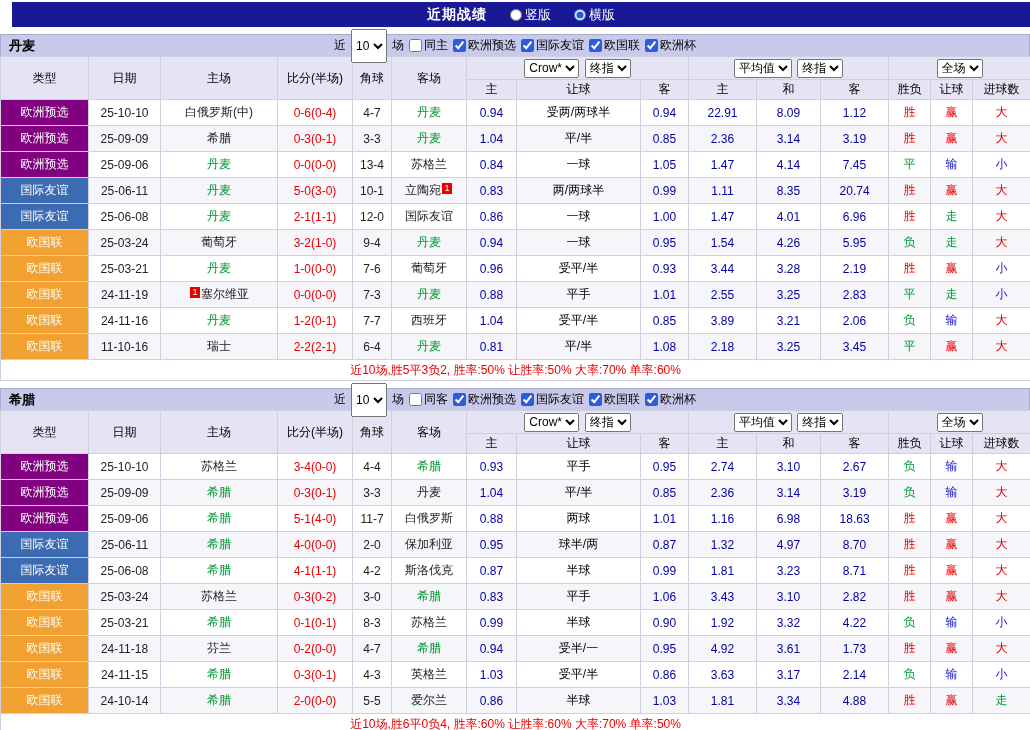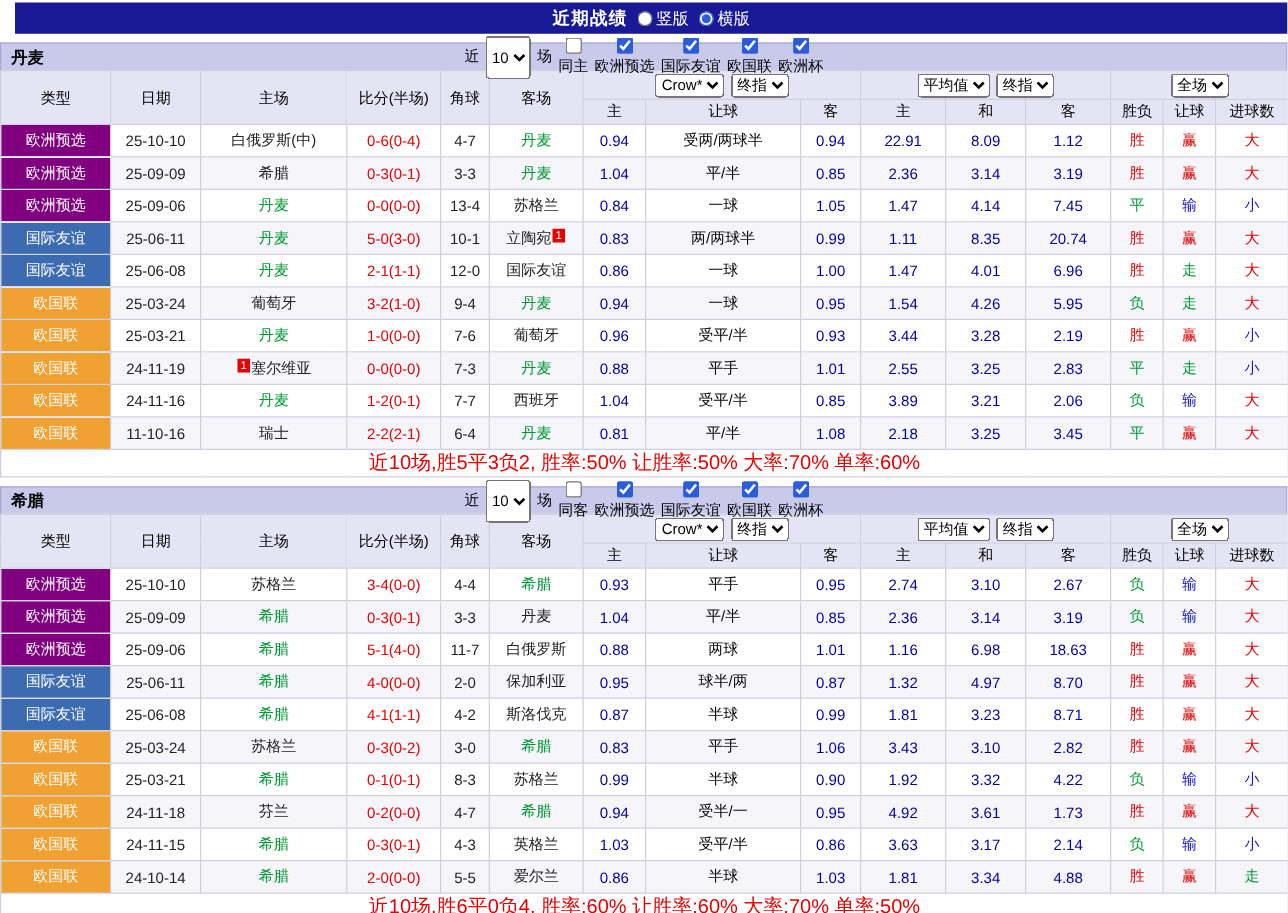--- a/index.html
+++ b/index.html
@@ -6,42 +6,42 @@
   body {
     font-family: "Liberation Sans", "DejaVu Sans", sans-serif;
     background: #fff;
     width: 1030px;
   }
   .page { width: 1030px; padding-top: 2px; }
 
   
   .topbar {
     height: 25px; background: #191996; color: #fff;
-    display: flex; align-items: center; justify-content: center; gap: 8px;
+    display: flex; align-items: center; justify-content: center; gap: 23px;
     font-size: 13px;
     margin-left: 12px;
   }
   .topbar-title { font-weight: bold; font-size: 14px; letter-spacing: 1px; }
   .radio-opt { display: inline-flex; align-items: center; gap: 3px; cursor: pointer; }
   .radio-opt input { width: 12px; height: 12px; accent-color: #2b5cd9; margin: 0; }
 
   
   .team-section { margin-top: 7px; }
   .section-bar {
     position: relative; height: 22px; background: #c9c9ec;
     border: 1px solid #aaaacd; border-bottom: none;
     display: flex; align-items: center; padding: 0 8px; font-size: 12px;
   }
   .team-name { font-weight: bold; font-size: 13px; color: #000; }
   .filters {
     position: absolute; left: 50%; transform: translateX(-50%);
     display: flex; align-items: center; gap: 5px; white-space: nowrap;
   }
   .filters select { height: 34px; font-size: 12px; }
-  .chk { display: inline-flex; align-items: center; gap: 2px; cursor: pointer; flex-direction: column; }
+  .chk { display: inline-flex; align-items: center; gap: 2px; cursor: pointer; }
   .chk input { width: 13px; height: 13px; accent-color: #2b5cd9; margin: 0; }
 
   
   table {
     width: 1030px; border-collapse: collapse; table-layout: fixed;
     font-size: 12px; border: 1px solid #aaaacd;
   }
   th, td {
     border: 1px solid #cfcfdf; text-align: center; padding: 0;
     overflow: hidden; white-space: nowrap;
@@ -53,21 +53,21 @@
   tbody tr:nth-child(even) td { background: #f5f5fa; }
   td.c-type { color: #fff; }
   td.c-score { color: #e60000; }
   td.c-odds { color: #0000a0; }
   td.c-handicap { color: #000; }
   sup.card {
     display: inline-block; background: #e60000; color: #fff;
     width: 10px; height: 11px; line-height: 11px; font-size: 9px;
     text-align: center; margin: 0 1px; vertical-align: 3px;
   }
-  tfoot td.summary { height: 21px; color: #e60000; font-size: 16px; background: #fff; }
+  tfoot td.summary { height: 21px; color: #e60000; font-size: 12px; background: #fff; }
 </style>
 </head>
 <body>
 
 <div class="page">
 
   <header class="topbar">
     <span class="topbar-title">近期战绩</span>
     <label class="radio-opt">
       <input type="radio" name="layout" style="">

